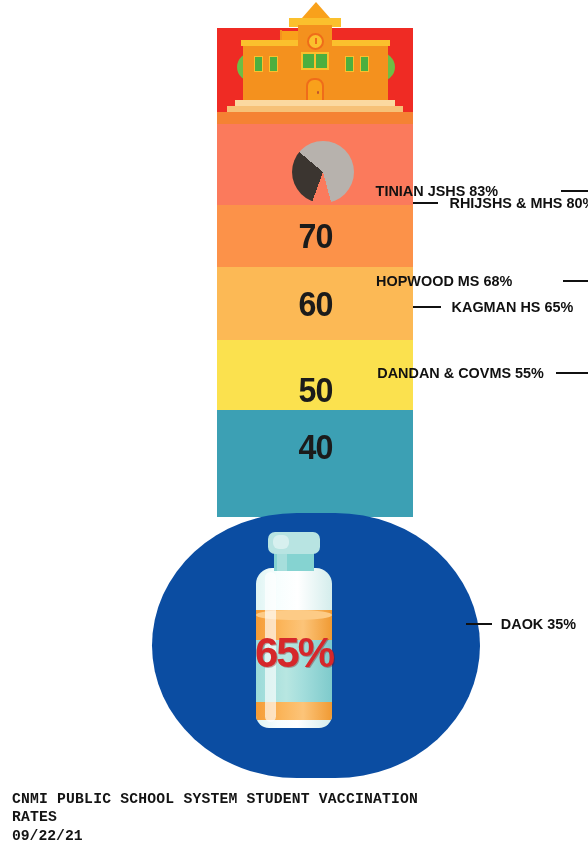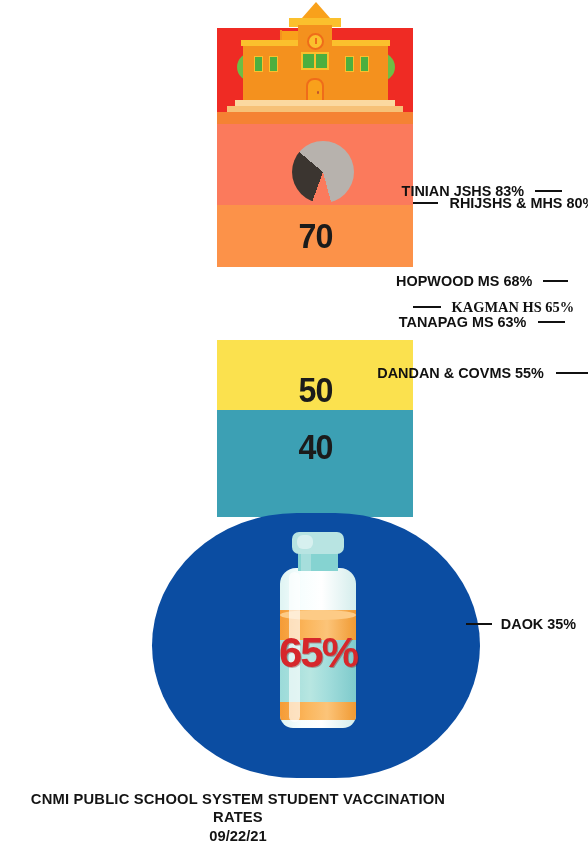--- a/index.html
+++ b/index.html
@@ -181,21 +181,21 @@
     position: absolute;
     left: 152px; top: 513px;
     width: 328px; height: 265px;
     border-radius: 164px / 150px;
     background: #0B4DA2;
     overflow: hidden;
   }
   .vial {
     position: absolute;
     left: 248px; top: 532px;
-    width: 92px; height: 248px; margin-left: 24px;
+    width: 92px; height: 248px;
   }
   .vial-cap-top {
     position: absolute; left: 20px; top: 0;
     width: 52px; height: 22px;
     border-radius: 7px;
     background: #B8E4E2;
   }
   .vial-cap-top:after {
     content: ""; position: absolute; left: 5px; top: 3px;
     width: 16px; height: 14px; border-radius: 6px;
@@ -257,38 +257,38 @@
     position: absolute;
     display: flex;
     align-items: center;
     font-family: "Liberation Sans Narrow", "Liberation Sans", sans-serif;
     font-weight: bold;
     font-size: 15.5px;
     color: #111111;
     white-space: nowrap;
     letter-spacing: 0px;
   }
-  .callout.left { justify-content: center; right: 0; }
+  .callout.left { justify-content: space-between; right: 0; }
   .callout.right { justify-content: flex-start; left: 0; }
   .callout .txt { transform: scaleX(0.93); transform-origin: center; }
   .leader {
     background: #111111;
     height: 1.6px;
     flex: none;
   }
   .callout.left .leader { margin-left: 6px; }
   .callout.right .leader { margin-right: 6px; }
 
   
   .footer {
     position: absolute;
     left: 0; top: 790px;
     width: 476px;
-    text-align: center;
-    font-family: Liberation Sans, sans-serif;
+    text-align: left;
+    font-family: Liberation Mono, monospace;
     font-weight: bold;
     color: #141414;
   }
   .footer-line1 { font-size: 15.5px; letter-spacing: 0.2px; transform: scaleX(0.95); }
   .footer-line2 { font-size: 15.5px; margin-top: 1px; transform: scaleX(0.95); }
 </style>
 </head>
 <body>
 
 <div id="infographic">
@@ -325,20 +325,23 @@
     <div class="band" style="top:0px; height:81px; background:#FB7A5C;">
       <div class="gauge">
         <div class="gauge-ring"></div>
       </div>
     </div>
 
     <div class="band" style="top:81px; height:62px; background:#FC9249;">
       <span class="band-num">70</span>
     </div>
 
+    <div class="band" style="top:143px; height:73px; background:#FCB955;">
+      <span class="band-num">60</span>
+    </div>
 
     <div class="band" style="top:216px; height:70px; background:#FBE14E;align-items:flex-end;">
       <span class="band-num">50</span>
     </div>
 
     <div class="band" style="top:286px; height:107px; background:#3CA0B4;">
       <span class="band-num" style="margin-top:-34px;">40</span>
     </div>
   </div>
 
@@ -358,38 +361,34 @@
   <div class="callout left" style="top:182px; width:217px;">
     <span class="txt">TINIAN JSHS 83%</span>
     <span class="leader" style="width:27px;"></span>
   </div>
 
   <div class="callout left" style="top:272px; width:217px;">
     <span class="txt">HOPWOOD MS 68%</span>
     <span class="leader" style="width:25px;"></span>
   </div>
 
-  <div class="callout left" style="top:313px; width:217px;">
-    <span class="txt">TANAPAG MS 63%</span>
-    <span class="leader" style="width:27px;"></span>
-  </div>
 
 
   <div class="callout left" style="top:364px; width:217px;">
     <span class="txt">DANDAN &amp; COVMS 55%</span>
     <span class="leader" style="width:32px;"></span>
   </div>
 
   <div class="callout right" style="top:194px; left:413px; width:175px;">
     <span class="leader" style="width:25px;"></span>
     <span class="txt">RHIJSHS &amp; MHS 80%</span>
   </div>
 
 
-  <div class="callout right" style="top:298px; left:413px; width:175px;font-family:Liberation Serif, serif;">
+  <div class="callout right" style="top:298px; left:413px; width:175px;">
     <span class="leader" style="width:28px;"></span>
     <span class="txt">KAGMAN HS 65%</span>
   </div>
 
   <div class="callout right" style="top:615px; left:466px; width:122px;">
     <span class="leader" style="width:26px;"></span>
     <span class="txt">DAOK 35%</span>
   </div>
 
   <div class="footer">

